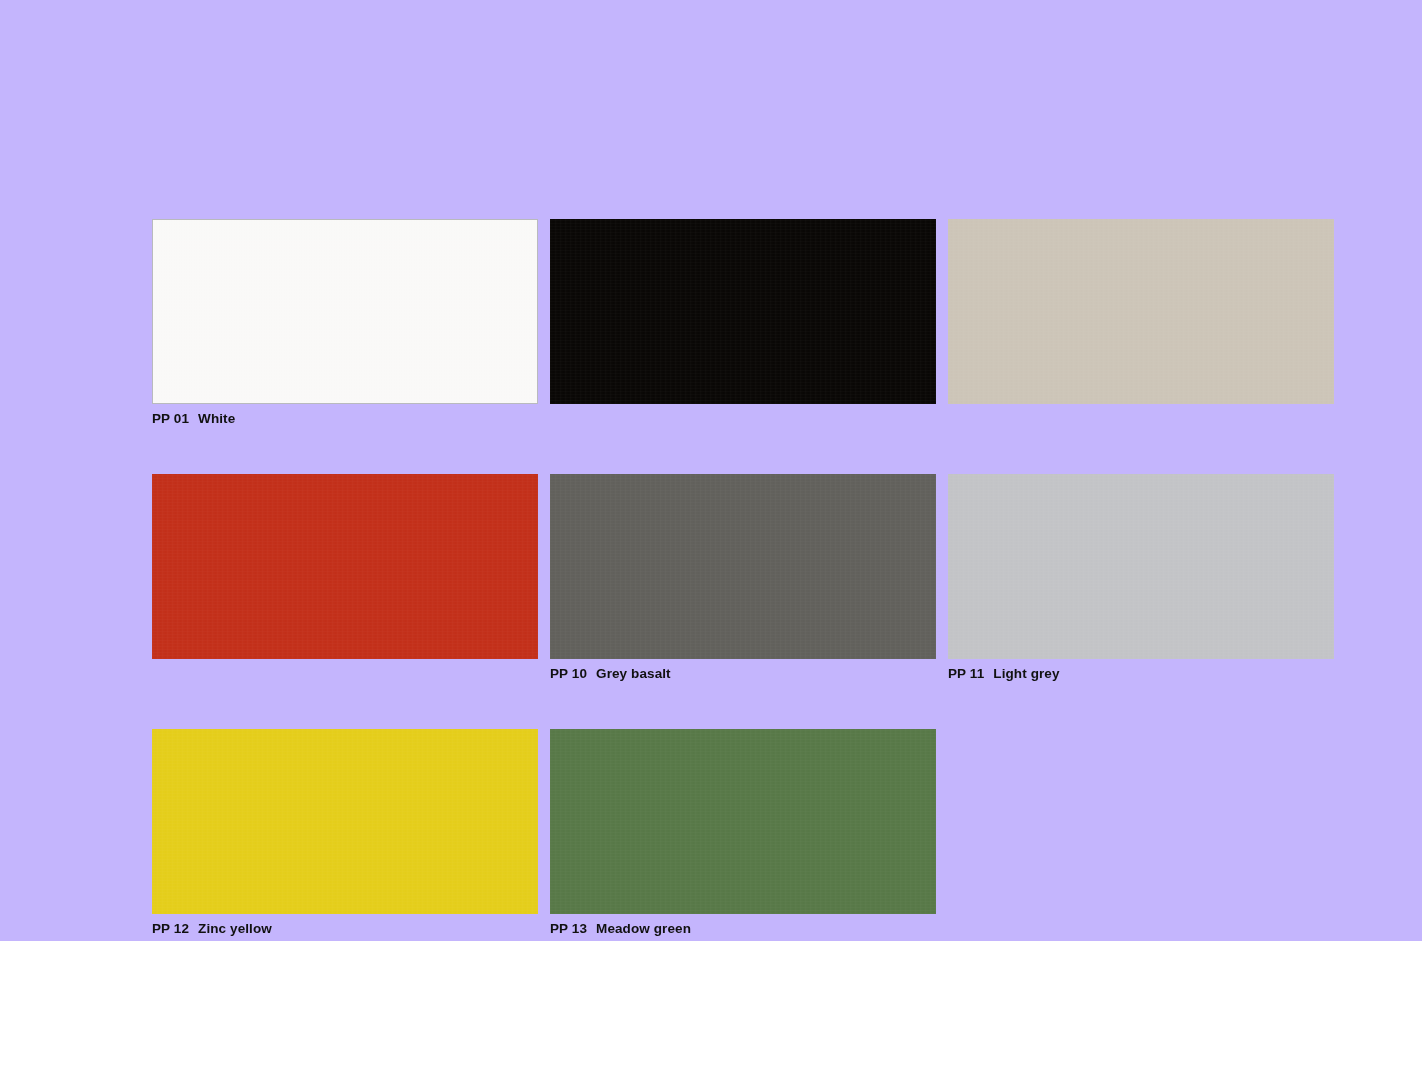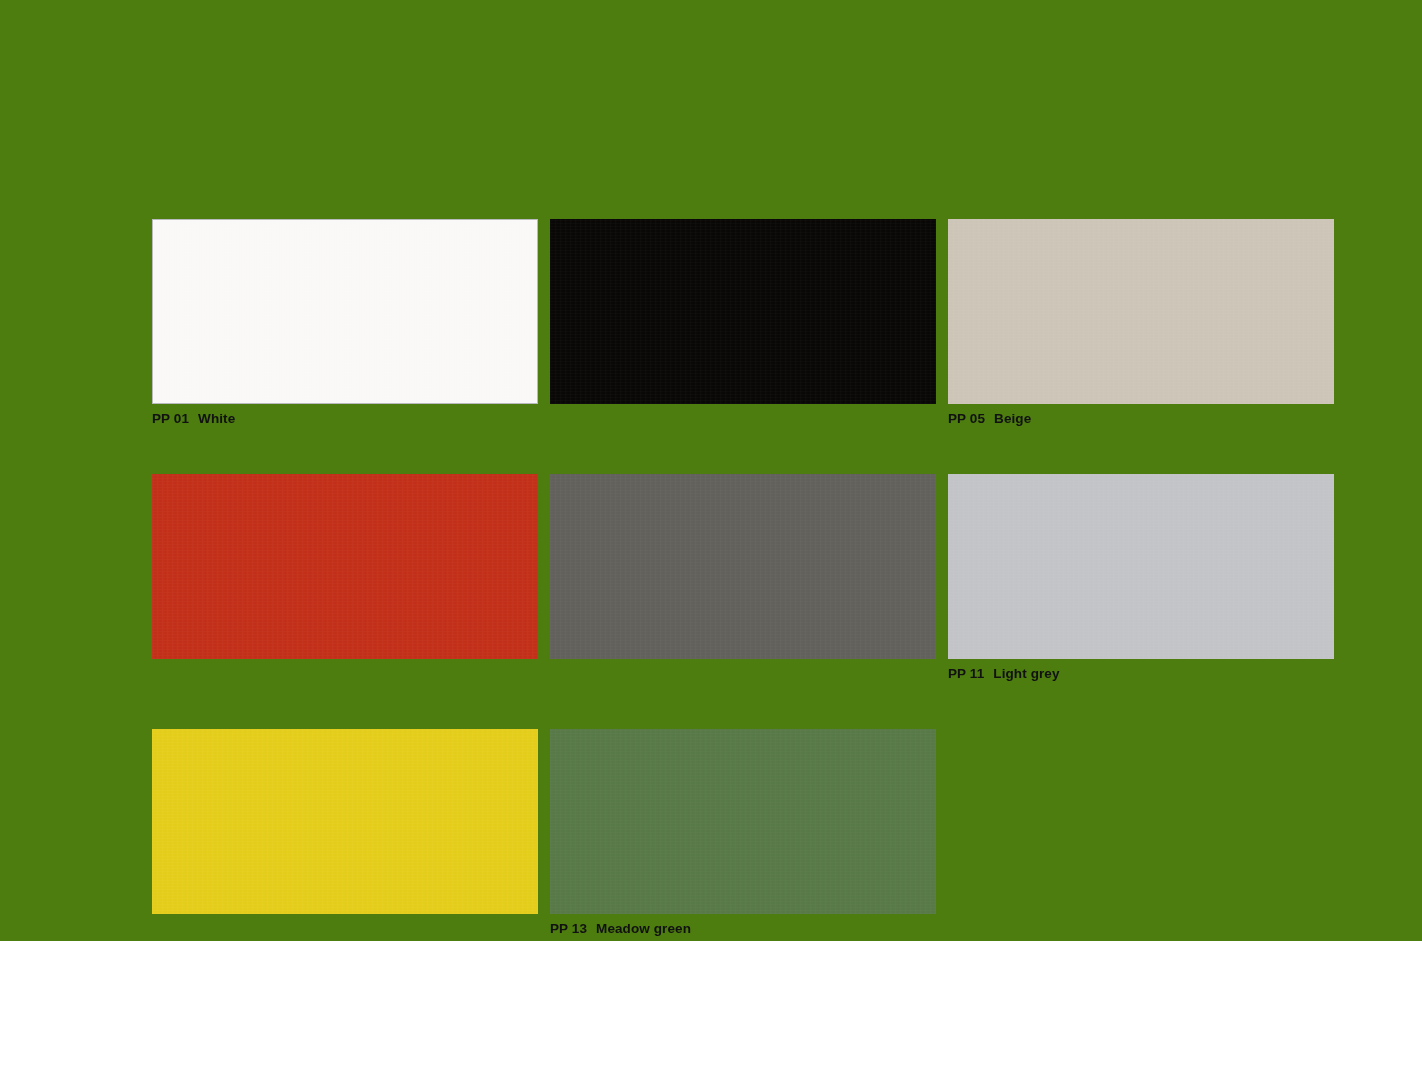--- a/index.html
+++ b/index.html
@@ -12,21 +12,21 @@
     height: 1066px;
     font-family: "Liberation Sans", sans-serif;
     -webkit-font-smoothing: antialiased;
     overflow: hidden;
   }
 
   #page {
     position: relative;
     width: 1422px;
     height: 941px;
-    background: #4d7c0f;
+    background: #c4b5fd;
   }
 
   #swatch-grid {
     position: absolute;
     left: 152px;
     top: 219px;
     width: 1180px;
     display: grid;
     grid-template-columns: 386px 386px 386px;
     column-gap: 12px;
@@ -104,49 +104,52 @@
     <div class="swatch-cell">
       <div class="swatch-chip" style="background-color: rgb(10, 8, 6);">
         <div class="grain"></div>
       </div>
     </div>
 
     <div class="swatch-cell">
       <div class="swatch-chip" style="background-color: rgb(205, 197, 184);">
         <div class="grain"></div>
       </div>
-      <div class="swatch-label">
-        <span class="swatch-code">PP 05</span><span class="swatch-name">Beige</span>
-      </div>
     </div>
 
     <div class="swatch-cell">
       <div class="swatch-chip" style="background-color: rgb(195, 48, 26);">
         <div class="grain"></div>
       </div>
     </div>
 
     <div class="swatch-cell">
       <div class="swatch-chip" style="background-color: rgb(98, 97, 92);">
         <div class="grain"></div>
+      </div>
+      <div class="swatch-label">
+        <span class="swatch-code">PP 10</span><span class="swatch-name">Grey basalt</span>
       </div>
     </div>
 
     <div class="swatch-cell">
       <div class="swatch-chip" style="background-color: rgb(195, 196, 199);">
         <div class="grain"></div>
       </div>
       <div class="swatch-label">
         <span class="swatch-code">PP 11</span><span class="swatch-name">Light grey</span>
       </div>
     </div>
 
     <div class="swatch-cell">
       <div class="swatch-chip" style="background-color: rgb(229, 206, 27);">
         <div class="grain"></div>
+      </div>
+      <div class="swatch-label">
+        <span class="swatch-code">PP 12</span><span class="swatch-name">Zinc yellow</span>
       </div>
     </div>
 
     <div class="swatch-cell">
       <div class="swatch-chip" style="background-color: rgb(88, 121, 72);">
         <div class="grain"></div>
       </div>
       <div class="swatch-label">
         <span class="swatch-code">PP 13</span><span class="swatch-name">Meadow green</span>
       </div>

